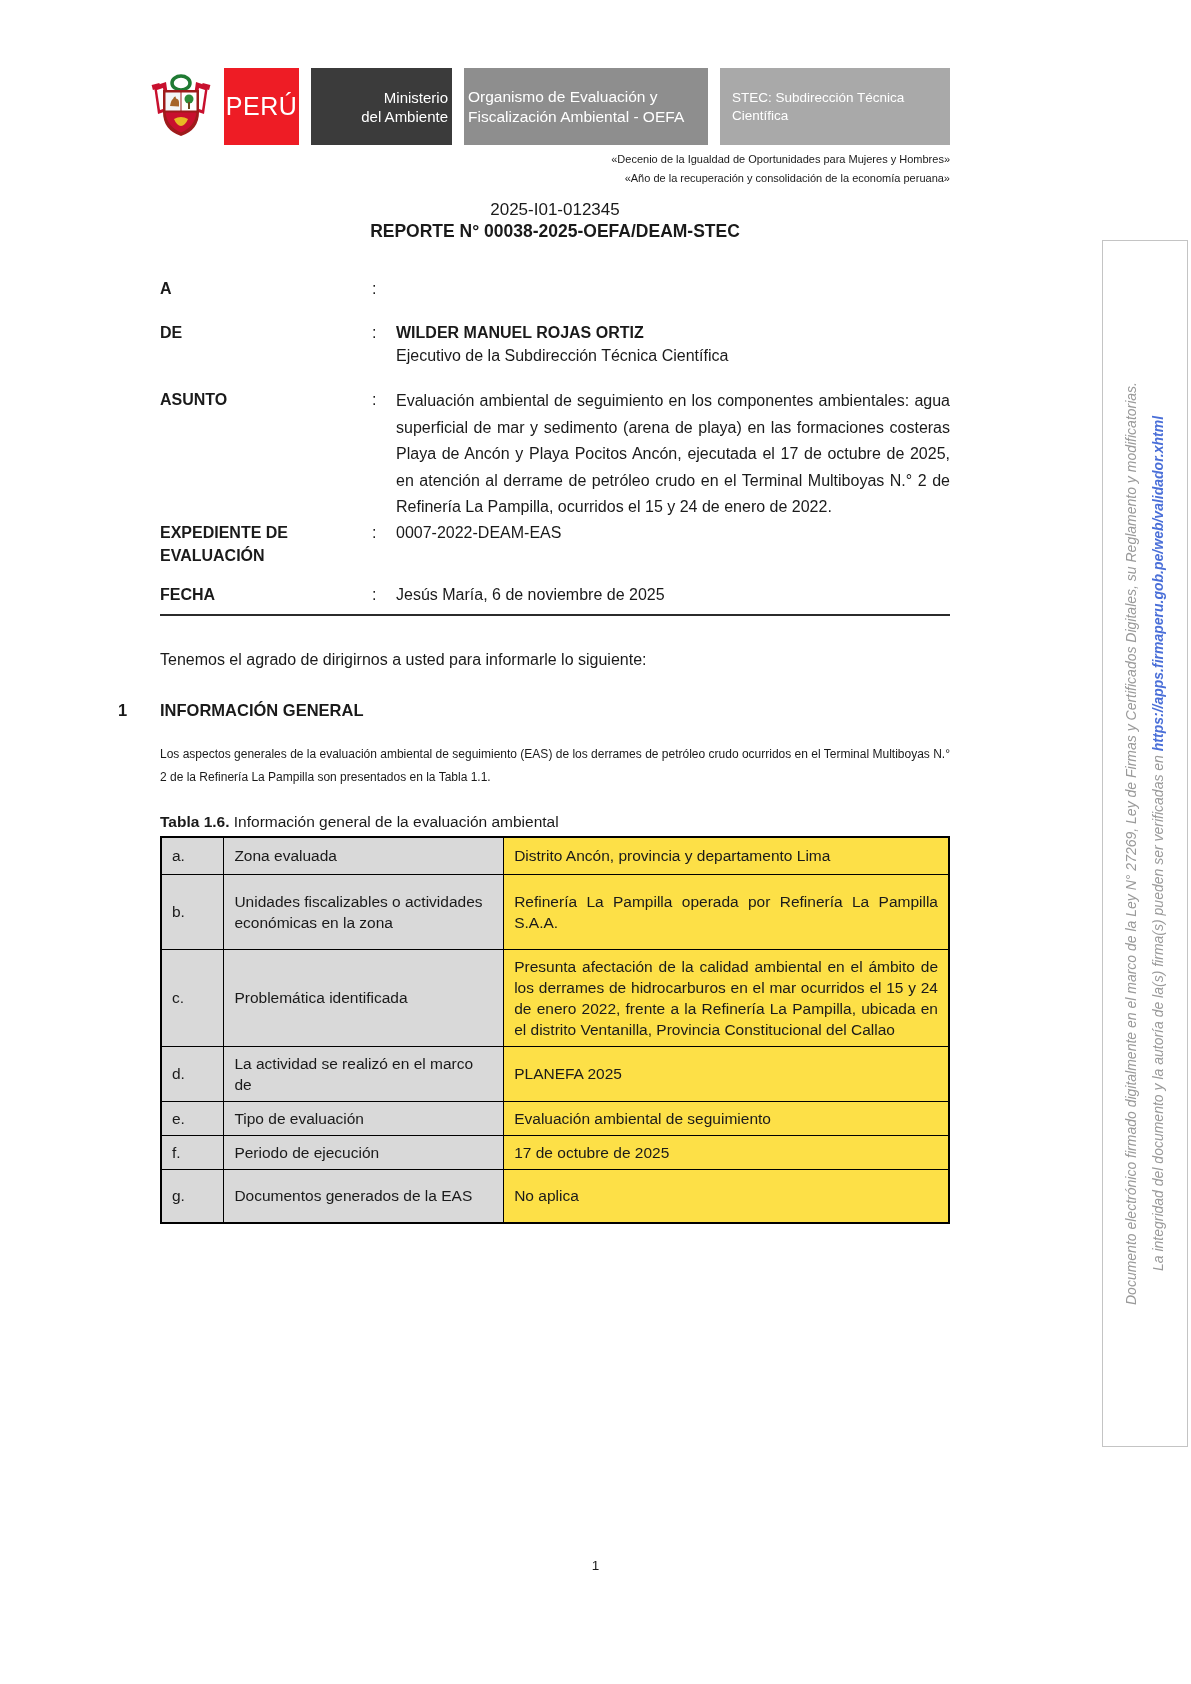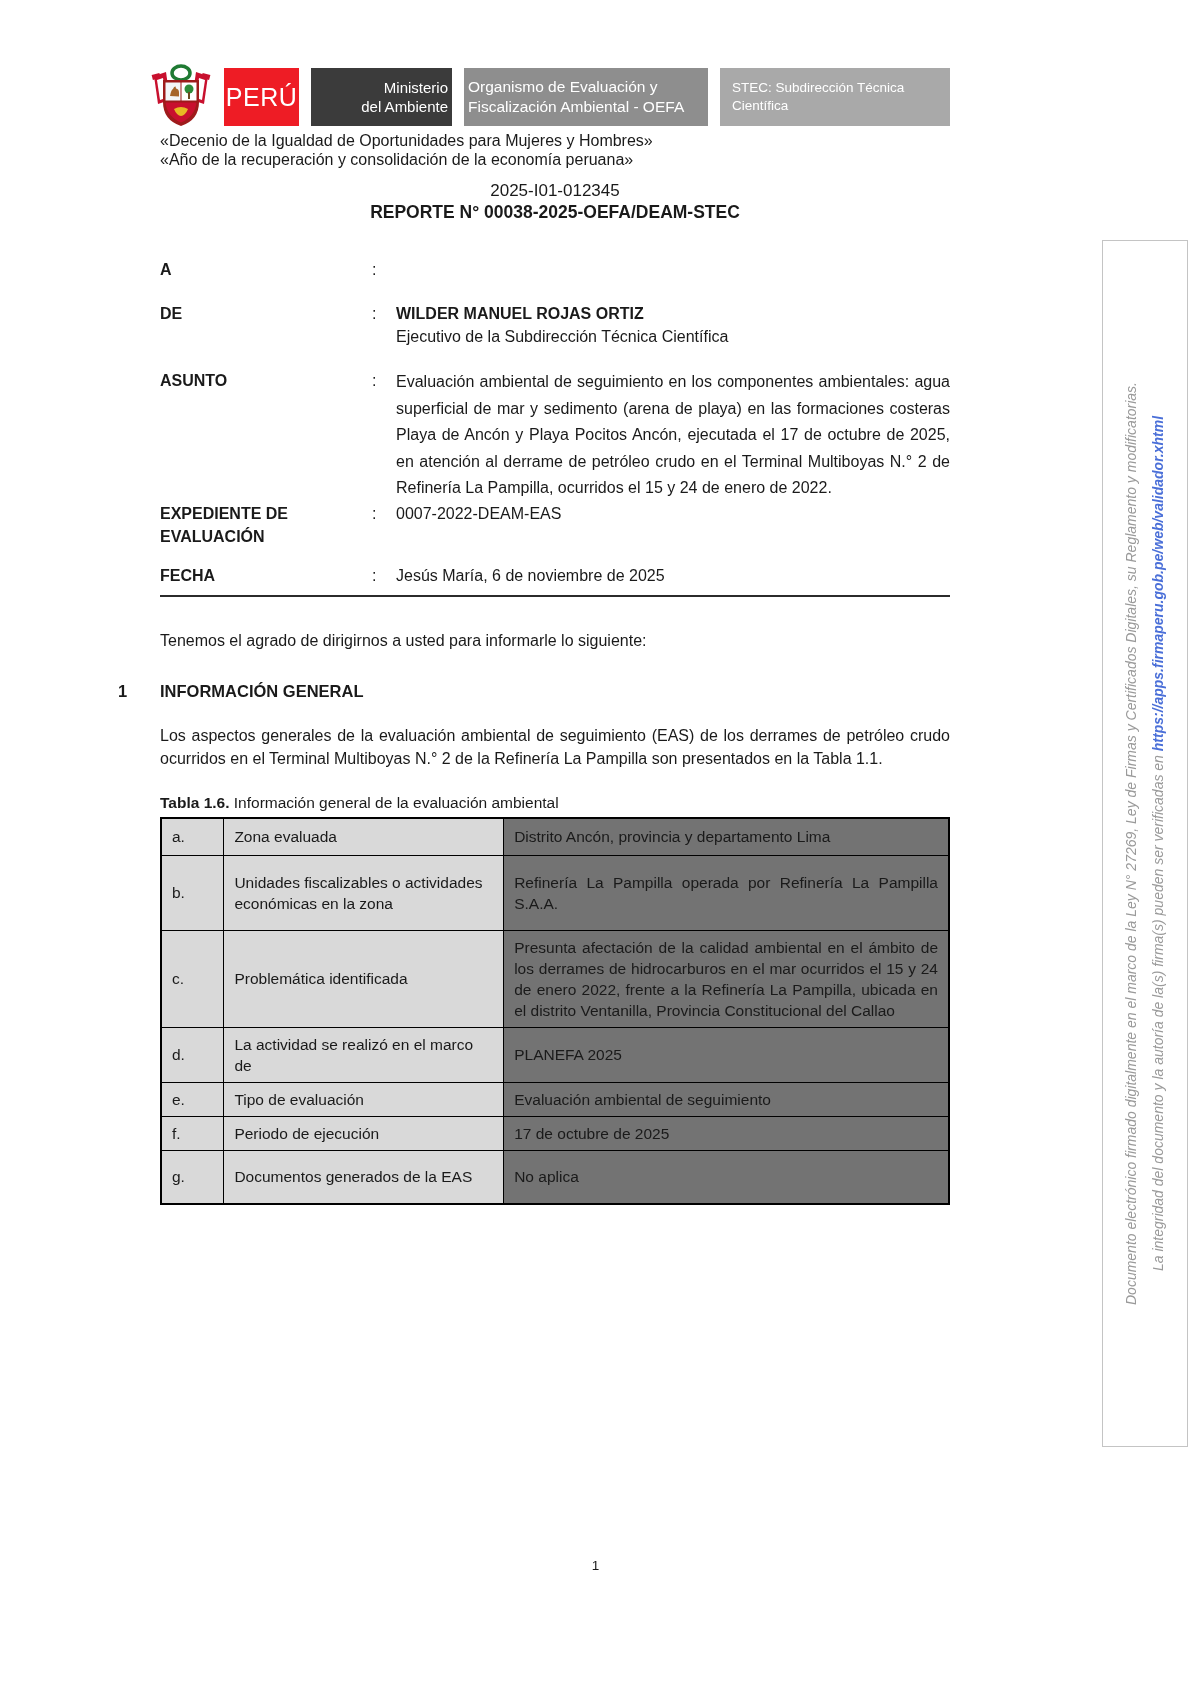--- a/index.html
+++ b/index.html
@@ -14,55 +14,55 @@
   }
   html,body{margin:0;padding:0;}
   body{
     width:1191px;height:1684px;background:#ffffff;
     font-family:"Liberation Sans", sans-serif;color:#1a1a1a;
   }
   .page{position:relative;width:1191px;height:1684px;overflow:hidden;background:#fff;}
   .content{position:absolute;top:68px;left:160px;width:790px;}
 
   
-  .header-bar{display:flex;gap:12px;height:58px;margin-left:-10px;}
+  .header-bar{display:flex;gap:12px;height:77px;margin-left:-10px;}
   .coat{width:64px;display:flex;align-items:center;justify-content:center;}
   .hbox{display:flex;flex-direction:column;justify-content:center;color:#fff;box-sizing:border-box;}
   .hbox .l{display:block;}
   .box-peru{background:var(--peru_red);width:78px;align-items:center;font-size:25px;letter-spacing:.5px;}
   .box-ministry{background:var(--ministry_bg);width:146px;padding:0 4px;font-size:15px;line-height:19px;text-align:right;}
   .box-agency{background:var(--agency_bg);width:253px;padding:0 4px;font-size:15.5px;line-height:20px;}
   .box-unit{background:var(--unit_bg);width:238px;padding:0 12px;font-size:13.5px;line-height:18px;}
 
-  .mottos{margin-top:5px;text-align:left;font-size:16px;line-height:19px;}
+  .mottos{margin-top:5px;text-align:right;font-size:11px;line-height:19px;}
   .refcode{margin-top:12px;text-align:center;font-weight:normal;font-size:17px;height:19px;}
   .title{margin-top:2px;text-align:center;font-weight:bold;font-size:17.5px;height:24px;}
 
   
   .fields{margin-top:32px;font-size:16px;line-height:23px;}
   .frow{display:grid;grid-template-columns:212px 24px 554px;}
   .flabel{font-weight:bold;}
   .fname{font-weight:bold;}
   .m21{margin-bottom:21px;} .m22{margin-bottom:22px;} .m16{margin-bottom:16px;}
   .asunto-text{text-align:justify;line-height:26.5px;}
   .rule{margin-top:8px;border-top:2px solid #2b2b2b;height:0;}
 
   
   .greeting{margin-top:33px;font-size:16px;line-height:22px;}
   .section-heading{margin-top:28px;position:relative;font-weight:bold;font-size:16.5px;line-height:22px;}
   .section-number{position:absolute;left:-42px;top:0;}
-  .paragraph{margin-top:22px;font-size:16px;line-height:23.5px;text-align:justify;}
+  .paragraph{margin-top:22px;font-size:12px;line-height:23.5px;text-align:justify;}
   .table-caption{margin-top:22px;font-size:15.5px;line-height:20px;}
   .table-caption .b{font-weight:bold;}
 
   table.info{margin-top:4px;border-collapse:collapse;width:790px;border:2px solid #000;}
   table.info td{border:1.5px solid #000;font-size:15.5px;line-height:21px;vertical-align:middle;padding:6px 10px;}
   td.c-letter{width:45px;text-align:left;padding-left:14px;background:var(--table_label_bg);}
   td.c-label{width:280px;background:var(--table_label_bg);}
-  td.c-value{width:465px;background:#737373;padding:6px 12px;}
+  td.c-value{width:465px;background:#fde047;padding:6px 12px;}
   td.just{text-align:justify;}
   tr.h36 td{height:24px;} tr.h74 td{height:62px;} tr.h93 td{height:81px;}
   tr.h46 td{height:34px;} tr.h32 td{height:20px;} tr.h52 td{height:40px;}
 
   
   .sidebar{position:absolute;left:1102px;top:240px;width:84px;height:1205px;border:1px solid var(--sidebar_border);overflow:hidden;}
   .sidebar-inner{
     width:1205px;height:84px;transform-origin:0 0;
     transform:rotate(-90deg) translateX(-1205px);
     display:flex;flex-direction:column;justify-content:center;

